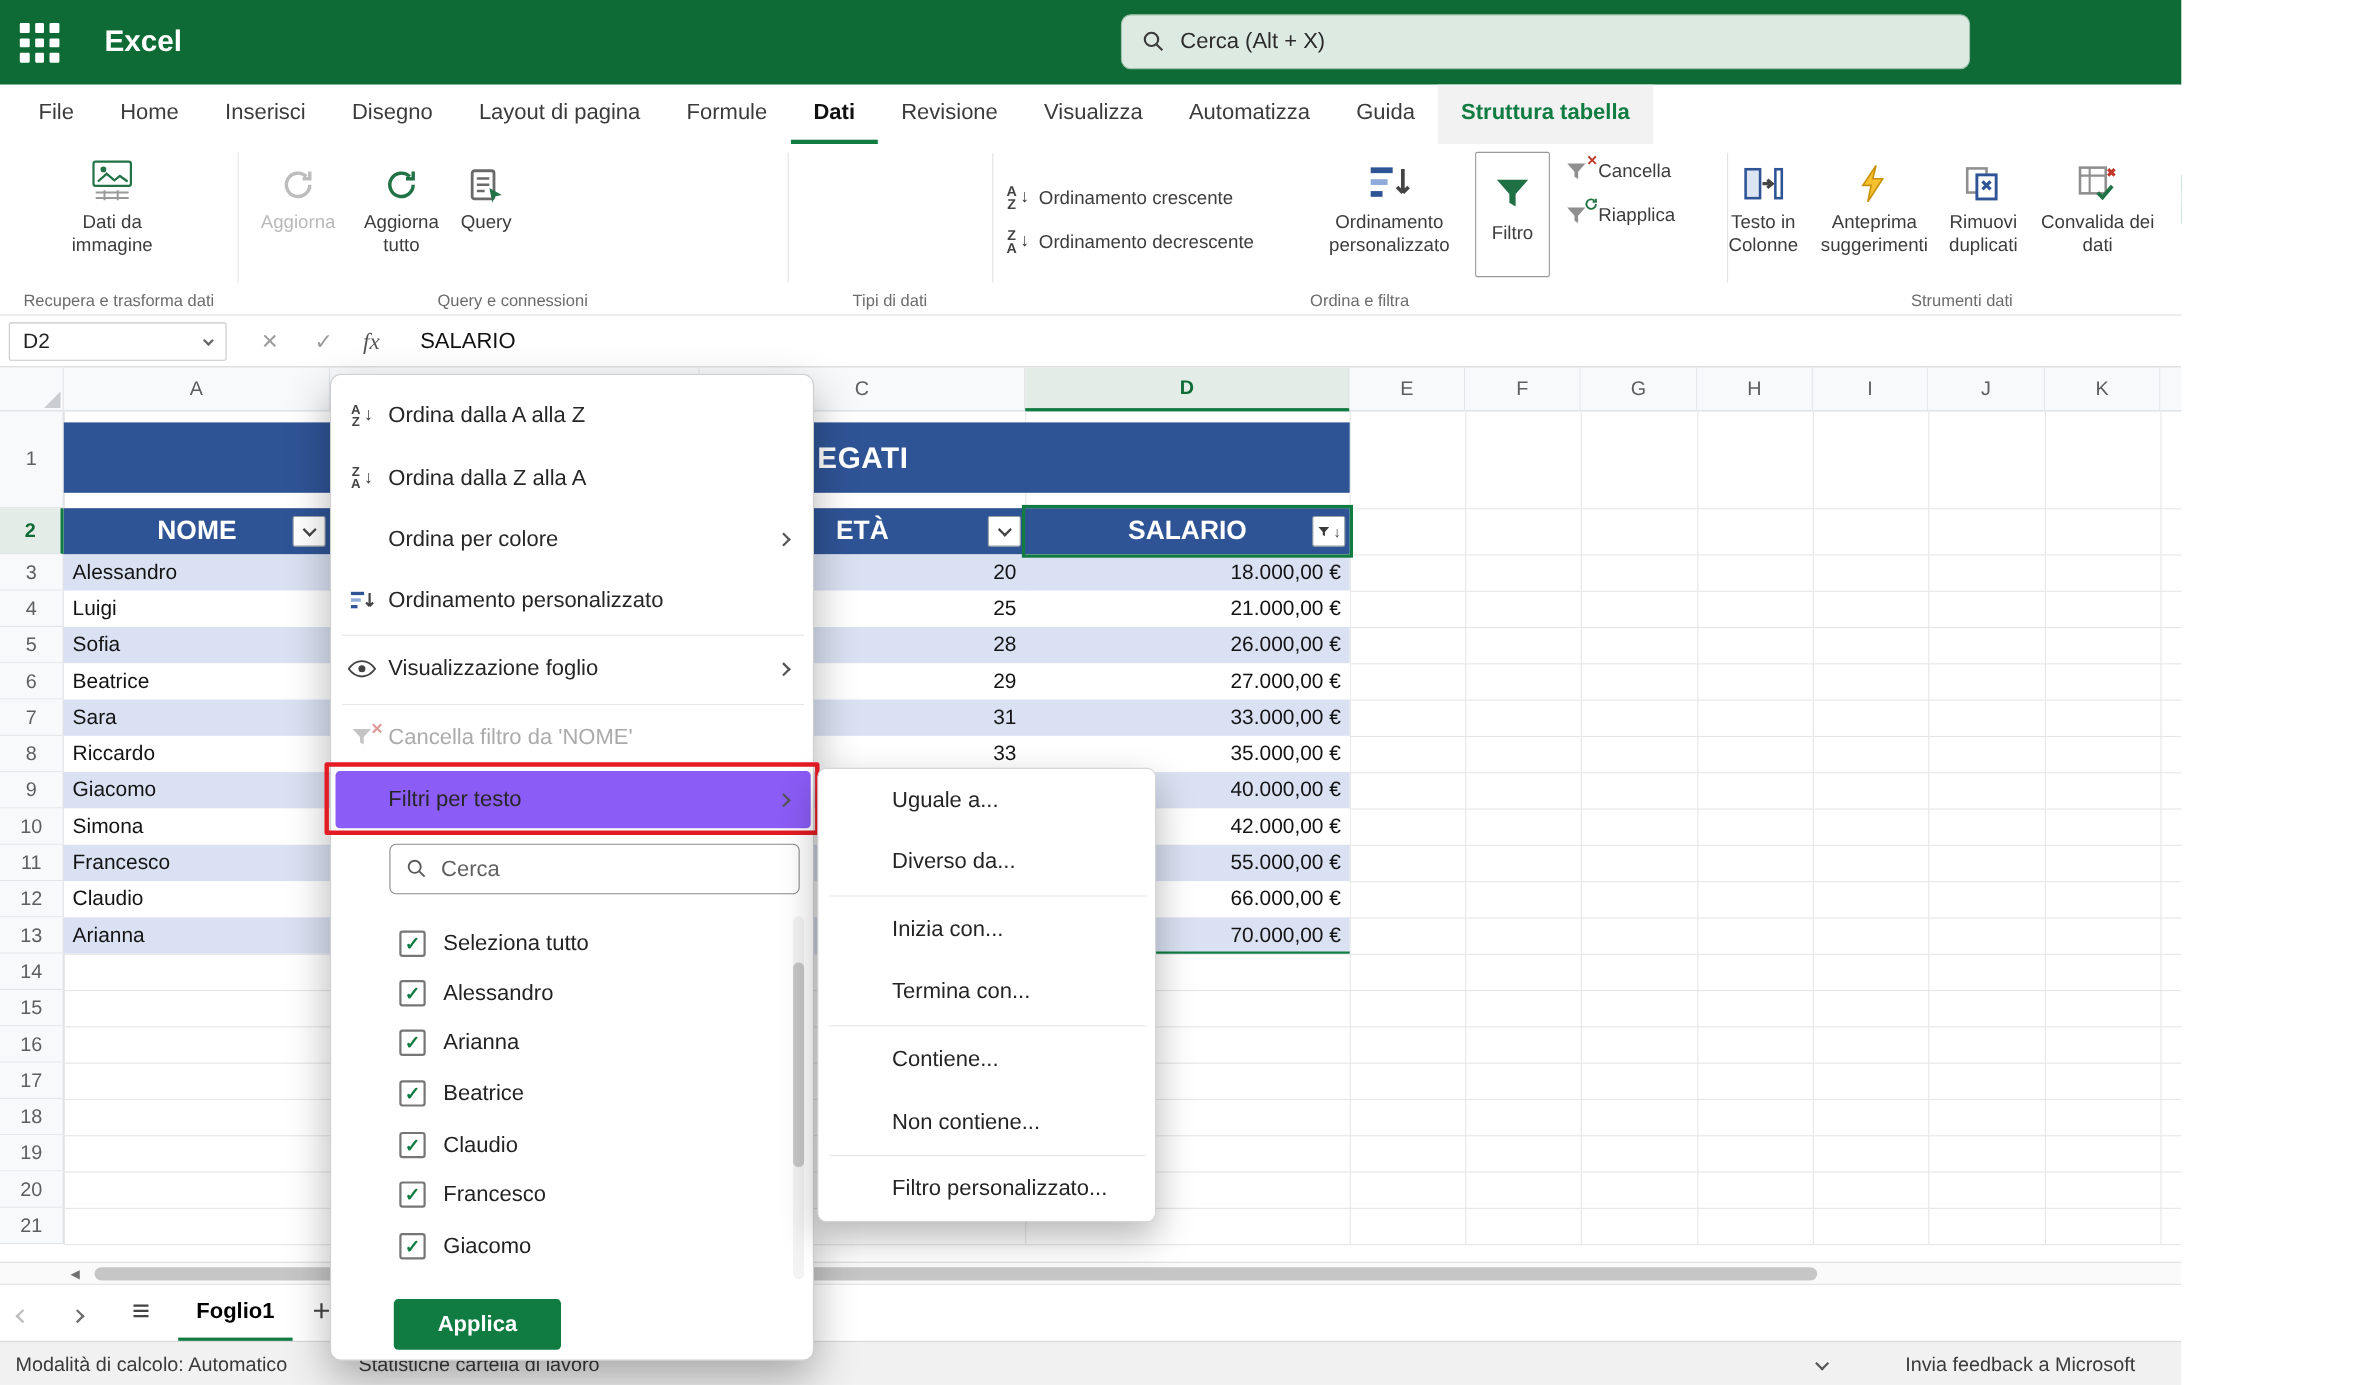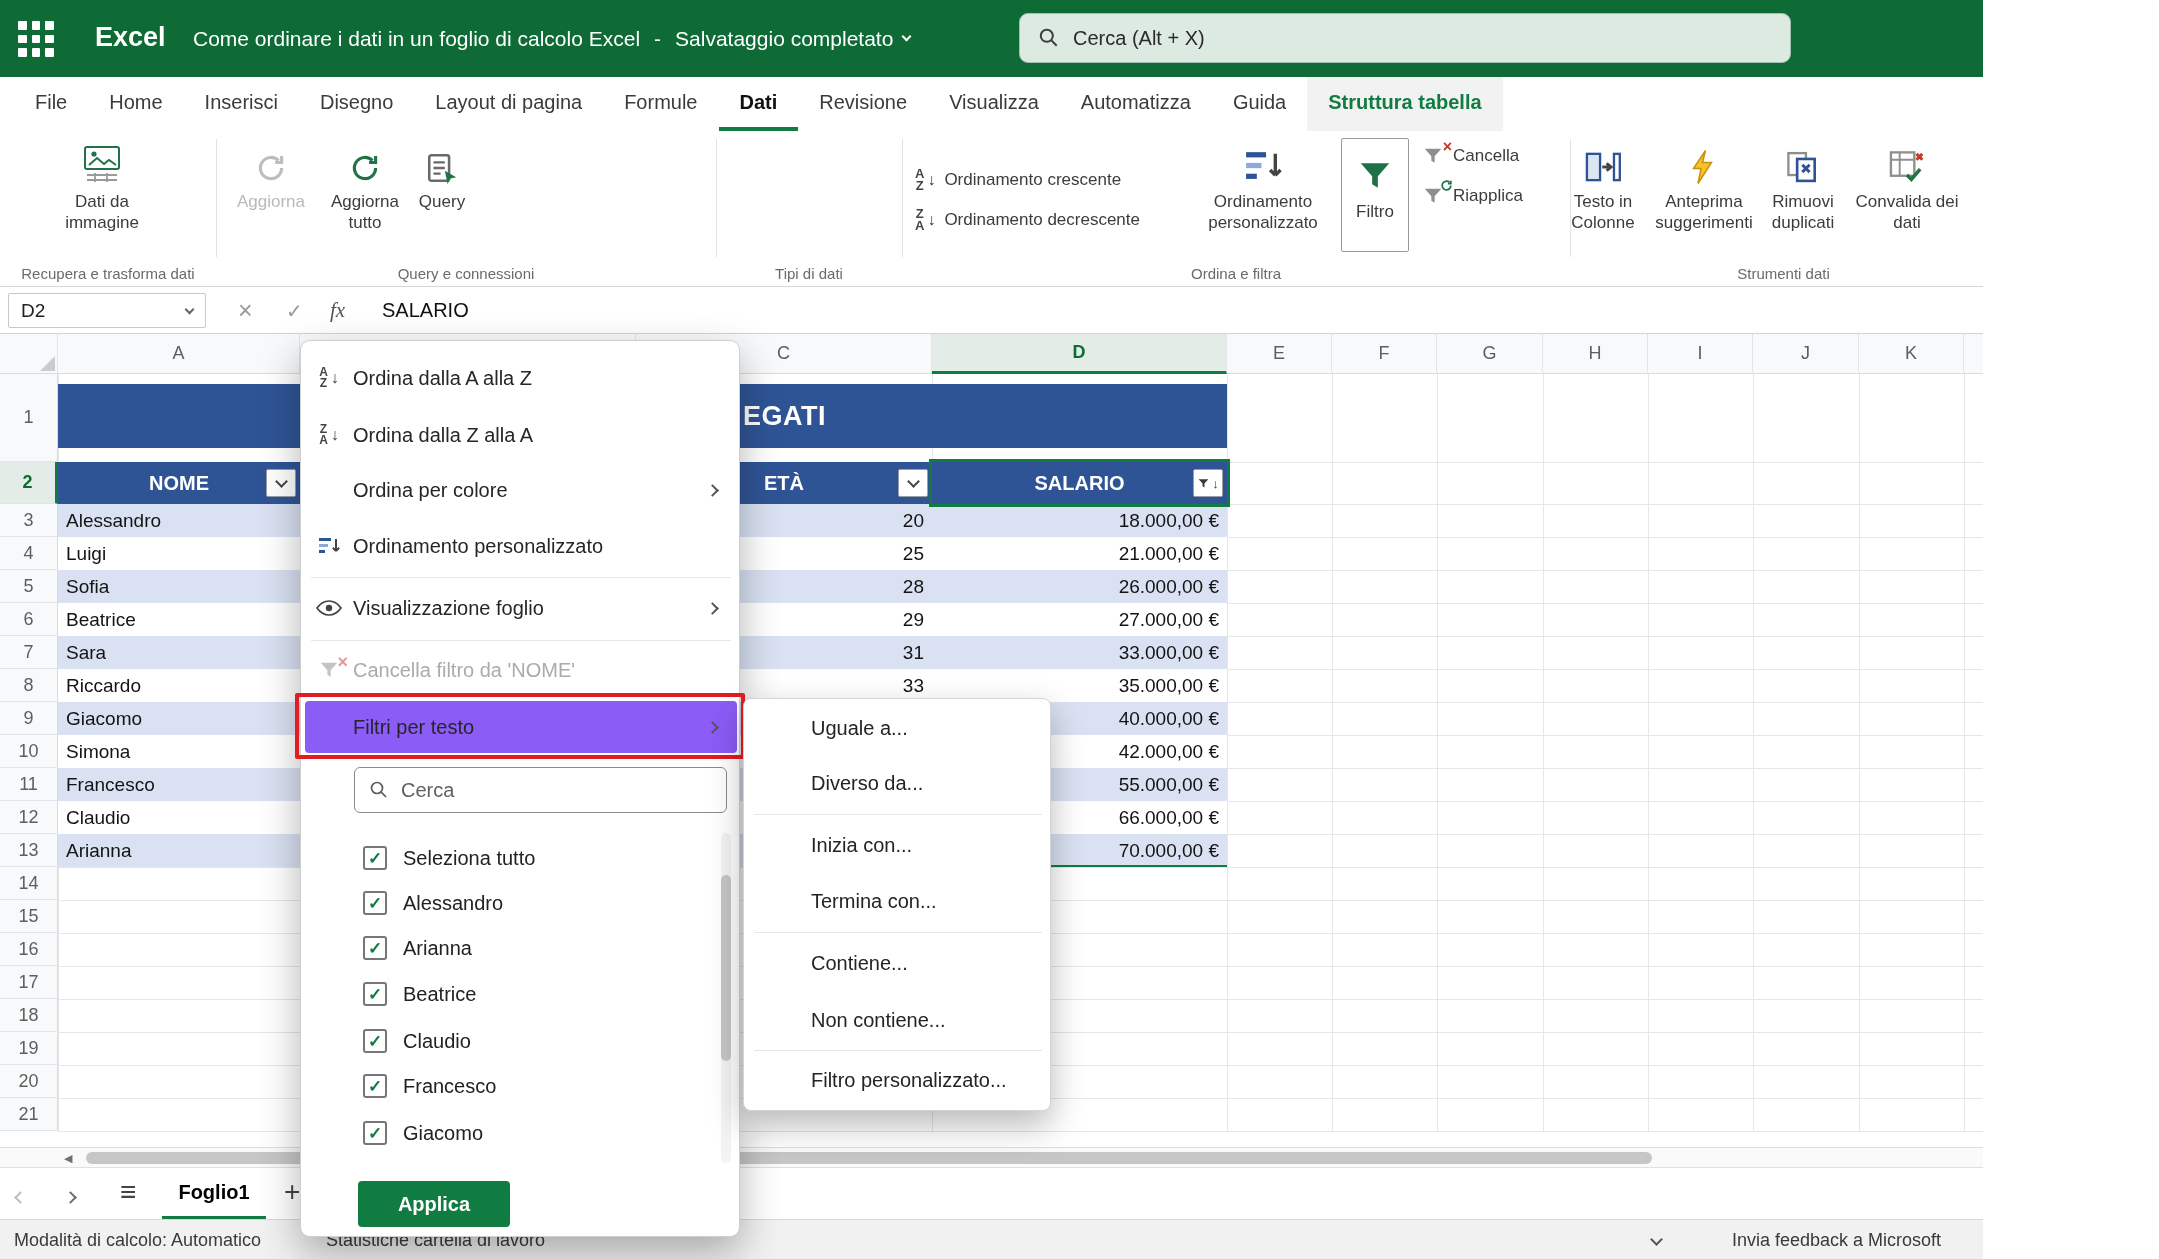--- a/index.html
+++ b/index.html
@@ -60,21 +60,21 @@
   .gridwrap{position:absolute;left:0;top:334px;width:2159px;height:813px;background:#fff;overflow:hidden}
   .colhead{position:absolute;top:0;height:40px;background:#F8F9FA;border-right:1px solid #E1E4E8;border-bottom:1px solid #D8DCE0;display:flex;align-items:center;justify-content:center;font-size:18px;color:#5E5E5E}
   .colhead.sel{background:#E3ECE6;border-bottom:3px solid var(--accent,#107C41);color:#0E6B35;font-weight:bold}
   .cornertri{position:absolute;right:2px;bottom:2px;width:0;height:0;border-left:15px solid transparent;border-bottom:15px solid #C9CDD1}
   .rowhead{position:absolute;left:0;width:58px;background:#F8F9FA;border-right:1px solid #D8DCE0;border-bottom:1px solid #E1E4E8;display:flex;align-items:center;justify-content:center;font-size:18px;color:#5E5E5E}
   .rowhead.sel{background:#E3ECE6;border-right:3px solid var(--accent,#107C41);color:#0E6B35;font-weight:bold}
   .gl{position:absolute;background:#E6E6E6}
   .banner{position:absolute;left:58px;top:50px;width:1169px;height:64px;background:var(--hdrblue,#2F5496)}
   .bannertext{position:absolute;left:685px;top:0;height:64px;display:flex;align-items:center;color:#fff;font-size:27px;font-weight:bold;letter-spacing:.5px}
   .theadrow{position:absolute;left:58px;top:128px;width:1169px;height:42px;background:var(--hdrblue,#2F5496)}
-  .hlabel{position:absolute;top:0;height:42px;display:flex;align-items:center;justify-content:center;color:#fff;font-size:20px;font-weight:bold}
+  .hlabel{position:absolute;top:0;height:42px;display:flex;align-items:center;justify-content:center;color:#fff;font-size:24px;font-weight:bold}
   .fbtn{position:absolute;top:7px;width:30px;height:28px;background:#fff;border:1px solid #9AA0A6;border-radius:2px;display:inline-flex;align-items:center;justify-content:center;gap:2px}
   .drow{position:absolute;left:58px;width:1169px;height:33px}
   .dc{position:absolute;top:0;height:33px;display:flex;align-items:center;font-size:19px;color:#141414}
   .dc.name{left:8px;width:230px}
   .dc.eta{left:578px;width:288px;justify-content:flex-end}
   .dc.sal{left:874px;width:287px;justify-content:flex-end}
 
   
   .hscroll{position:absolute;left:0;top:1147px;width:2143px;height:20px;background:#FAFAFA;border-top:1px solid #DEDEDE}
   .hthumb{position:absolute;left:86px;top:4px;width:1566px;height:12px;background:#C6C6C6;border-radius:6px}
@@ -119,28 +119,20 @@
         <span></span>
         <span></span>
         <span></span>
         <span></span>
         <span></span>
         <span></span>
         <span></span>
         <span></span>
     </div>
     <div class="brand">Excel</div>
-    <div class="doctitle">
-      <span>Come ordinare i dati in un foglio di calcolo Excel</span>
-      <span>-</span>
-      <span class="savemeta">
-        <span>Salvataggio completato</span>
-        <span class="chev" style="width:7px;height:7px;margin-top:-4px"></span>
-      </span>
-    </div>
     <div class="searchpill">
       <svg width="22" height="22" viewBox="0 0 20 20">
           <circle cx="8" cy="8" r="5.5" fill="none" stroke="#3c3c3c" stroke-width="1.8"></circle>
           <line x1="12.2" y1="12.2" x2="17" y2="17" stroke="#3c3c3c" stroke-width="1.8"></line>
         </svg>
       <span>Cerca (Alt + X)</span>
     </div>
     <span class="gear">
       <svg width="30" height="30" viewBox="0 0 24 24" fill="none" stroke="#fff" stroke-width="1.8">
           <circle cx="12" cy="12" r="3.4"></circle>

